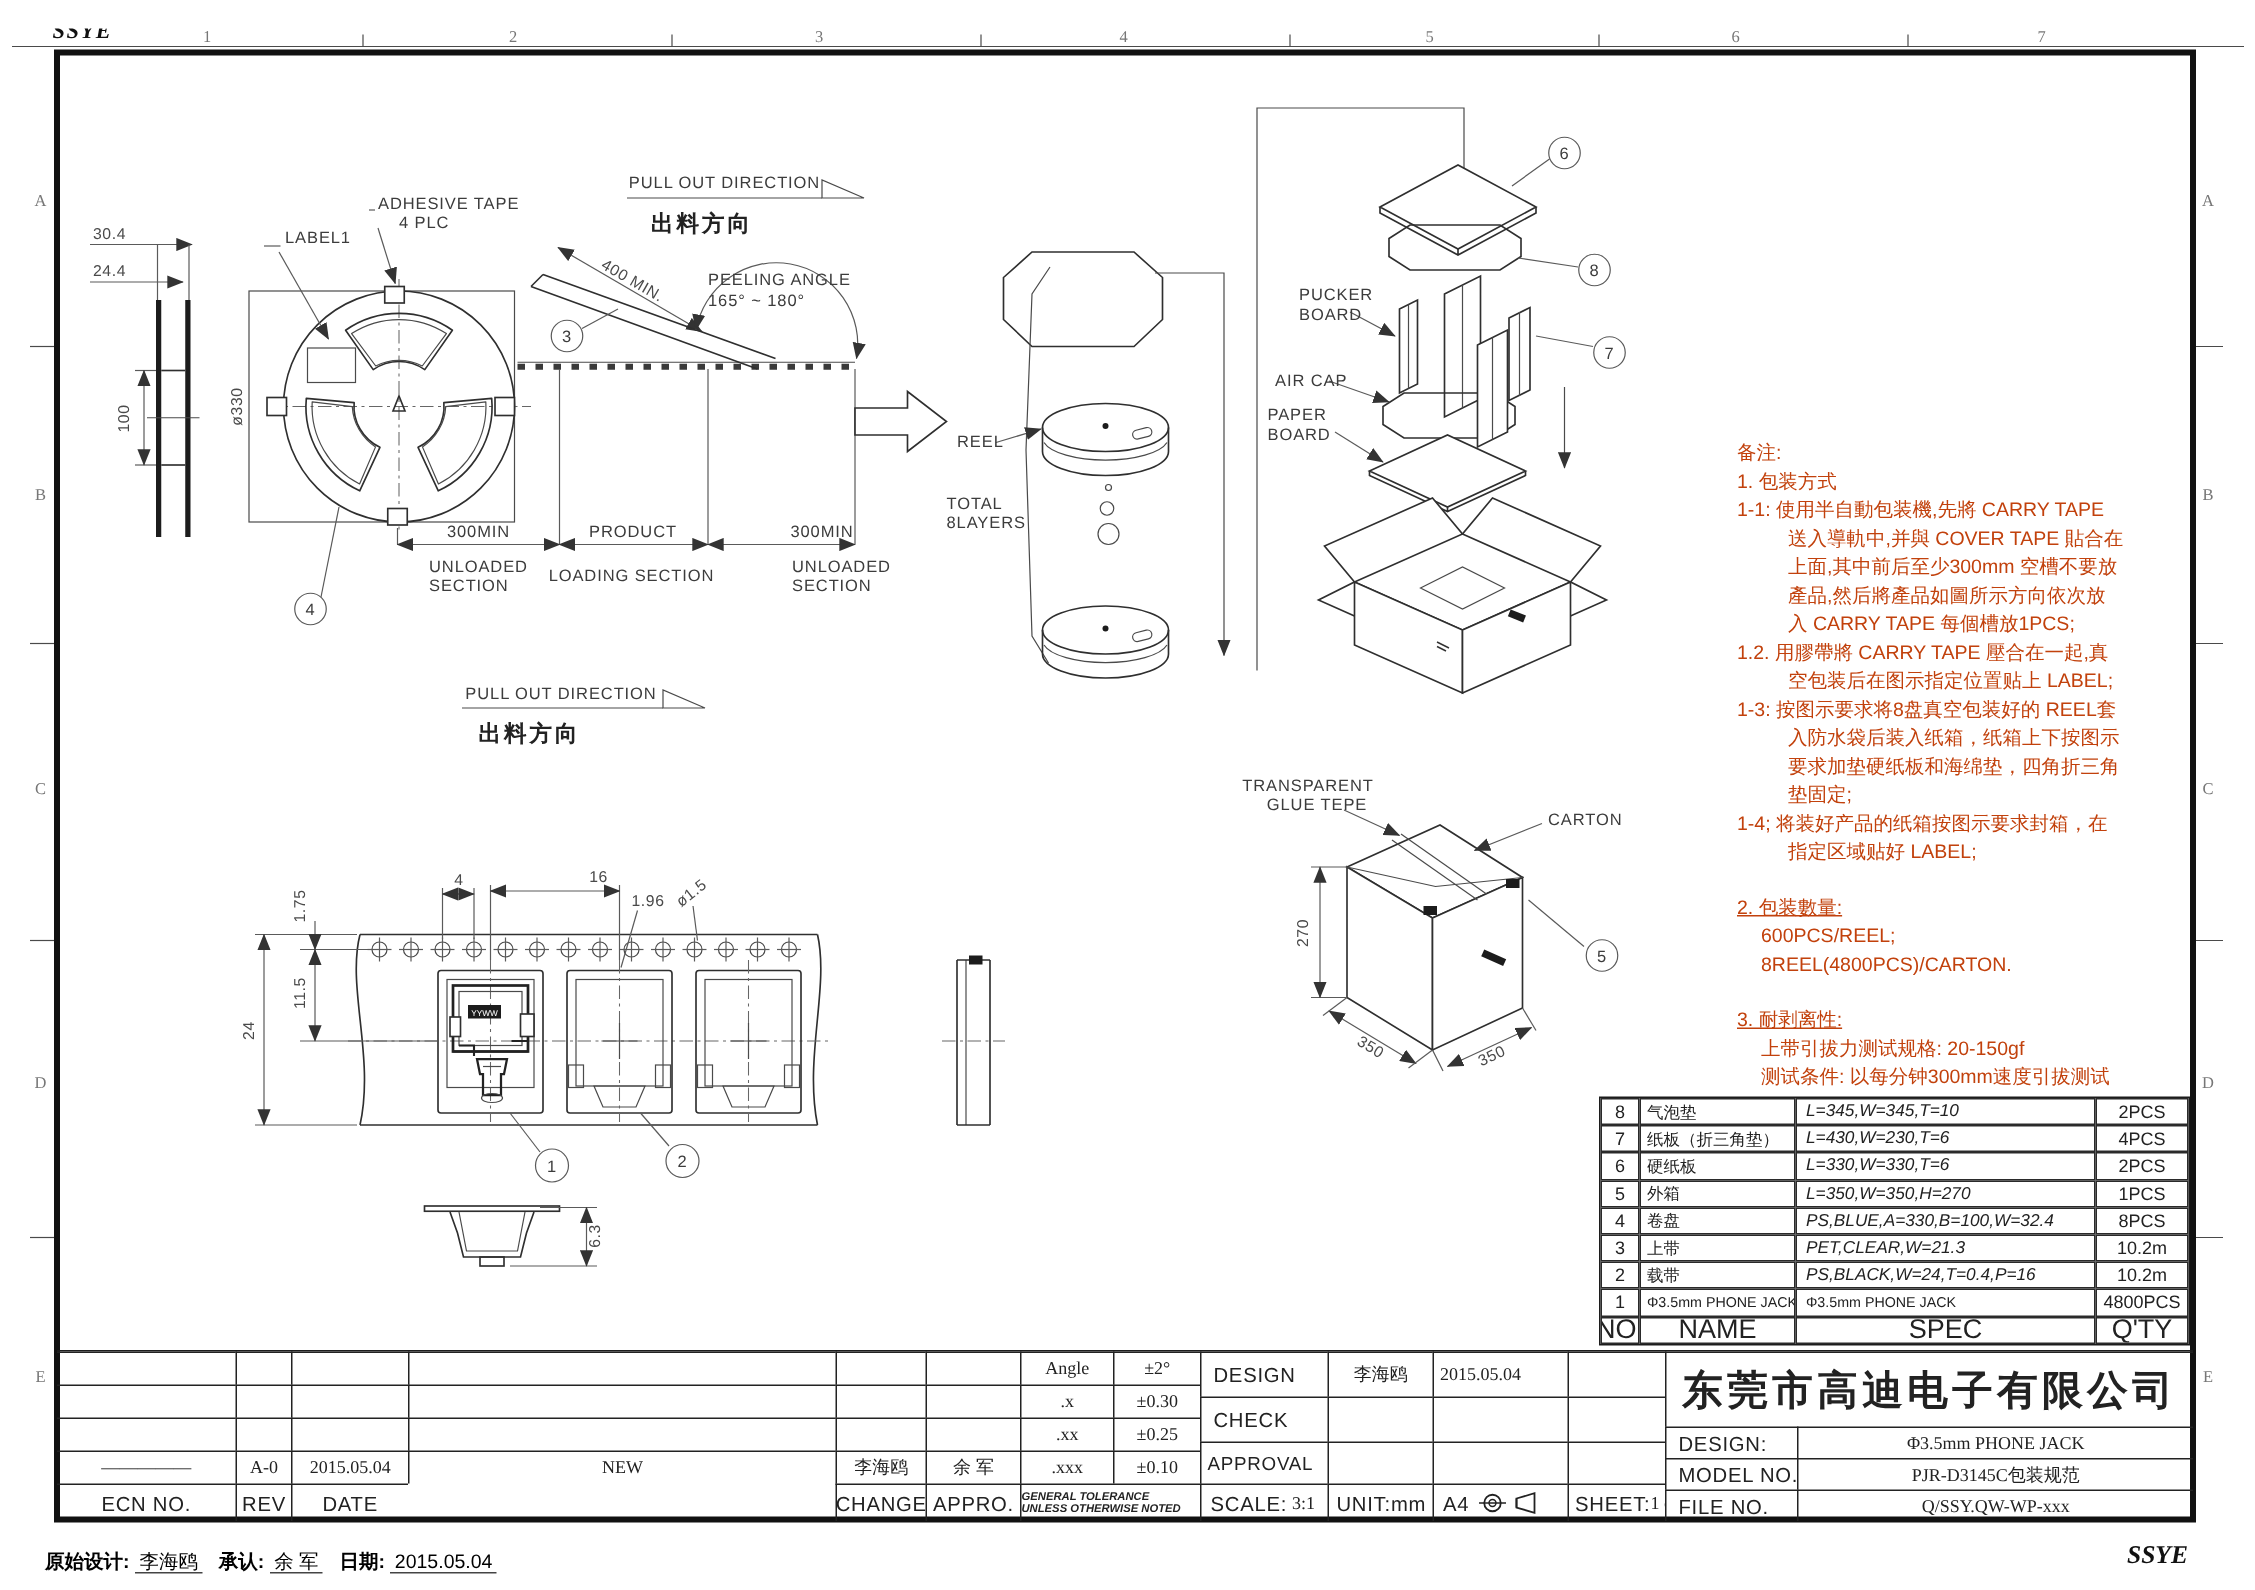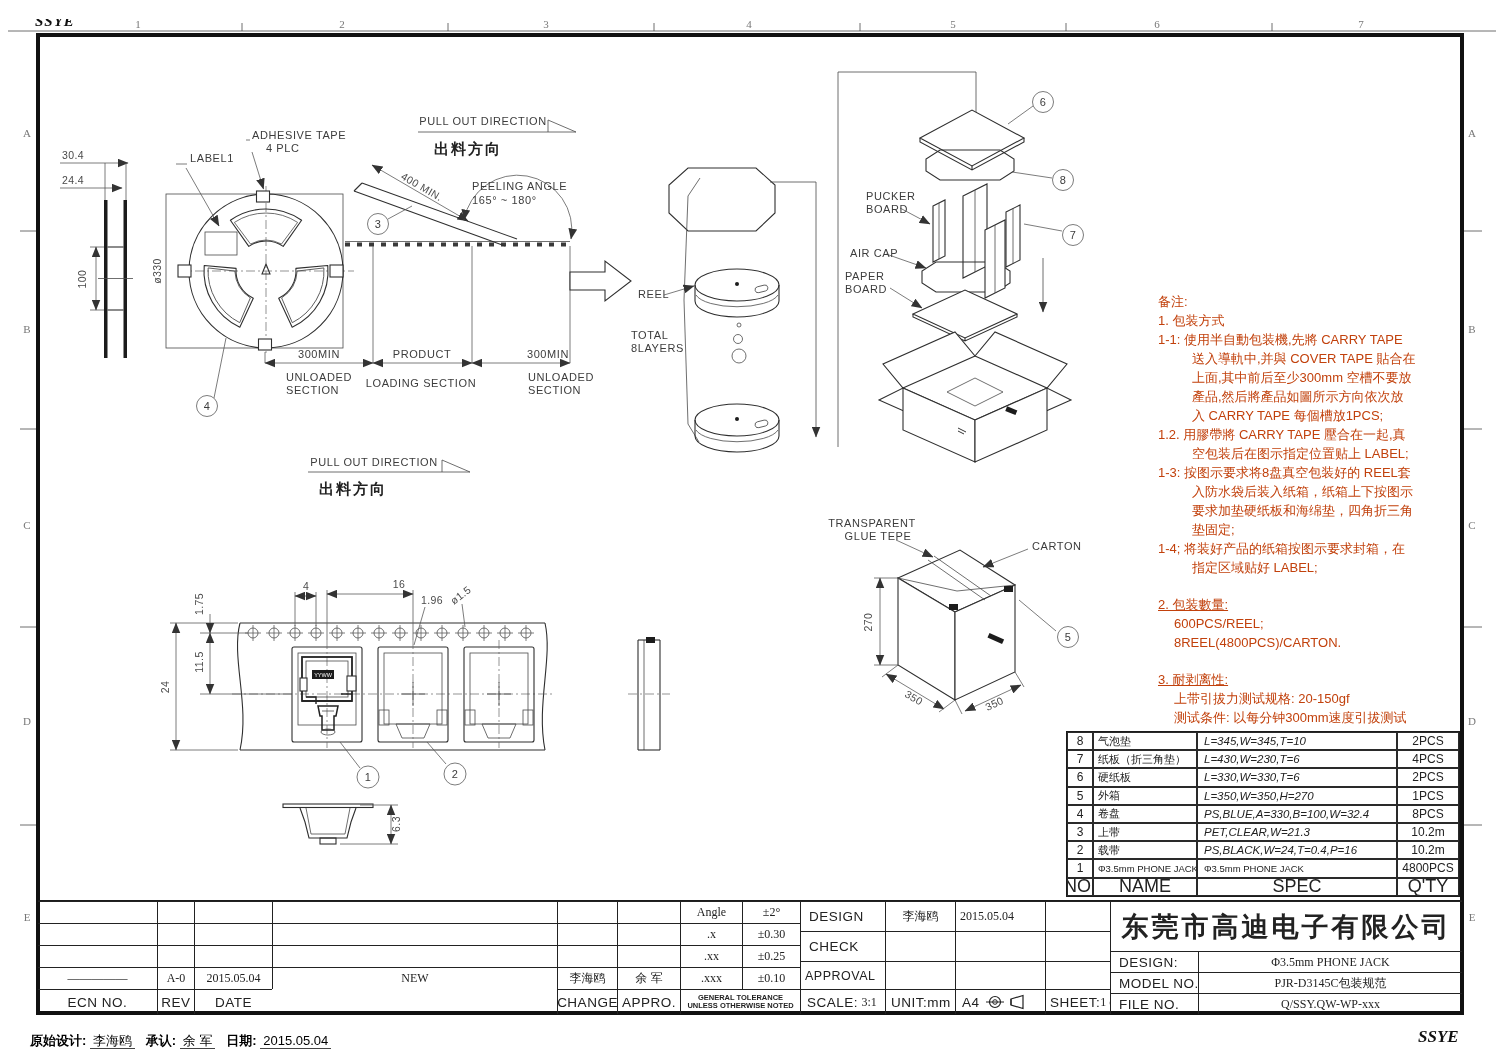--- a/index.html
+++ b/index.html
@@ -38,21 +38,21 @@
   #parts .hd{justify-content:center;font-size:18px;font-style:normal;text-align:right;}
   #parts .tiny{font-size:9.5px;font-style:normal;}
   
   #tb{left:38px;top:900px;width:1424px;height:113px;border-top:1.6px solid #1c1c1c;font-size:12px;}
   .cell{position:absolute;border-left:1px solid #222;border-top:1px solid #222;box-sizing:border-box;
         display:flex;align-items:center;overflow:hidden;white-space:nowrap;}
   .cell.ctr{justify-content:center;}
   .serif{font-family:"Liberation Serif",serif;}
   .lblf{font-size:13.5px;letter-spacing:.5px;}
   #company{font-size:27px;font-weight:bold;letter-spacing:3px;}
-  .gt{font-size:7.5px;font-weight:bold;line-height:8.5px;text-align:center;width:100%;}
+  .gt{font-size:7.5px;font-weight:bold;line-height:8.5px;width:100%;font-style:italic;}
   #footer{left:30px;top:1032px;font-size:13px;color:#000000;white-space:nowrap;}
   #footer b{font-weight:bold;}
   #footer .uv{border-bottom:1px solid #444;padding:0 3px;}
   #logoTL{left:35px;top:19px;height:13px;overflow:hidden;}
   #logoTL span{display:block;margin-top:-6px;font:bold italic 15px "Liberation Serif",serif;color:#111;letter-spacing:1px;}
   #logoBR{left:1418px;top:1027px;font:bold italic 17px "Liberation Serif",serif;color:#111;}
 </style>
 </head>
 <body>
 

